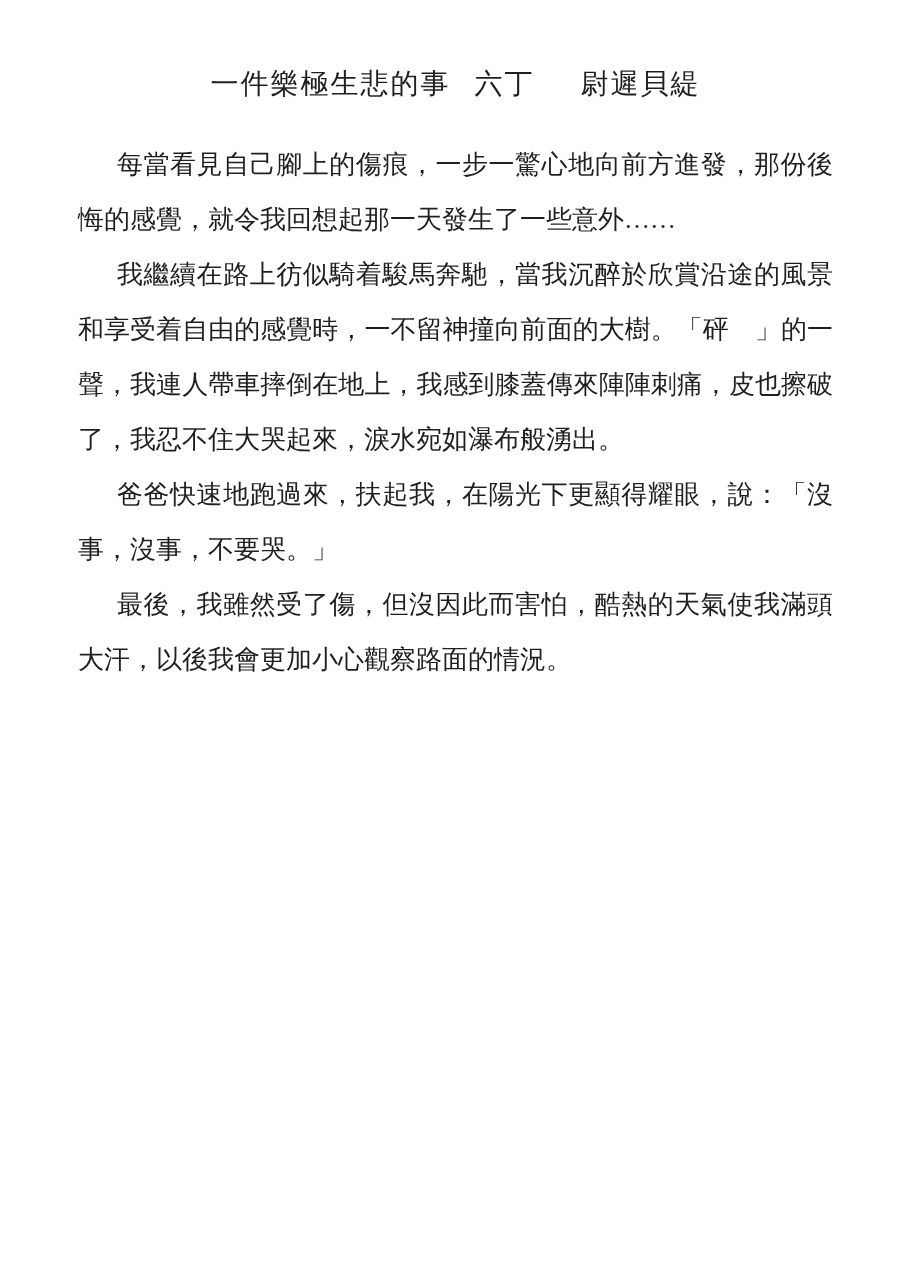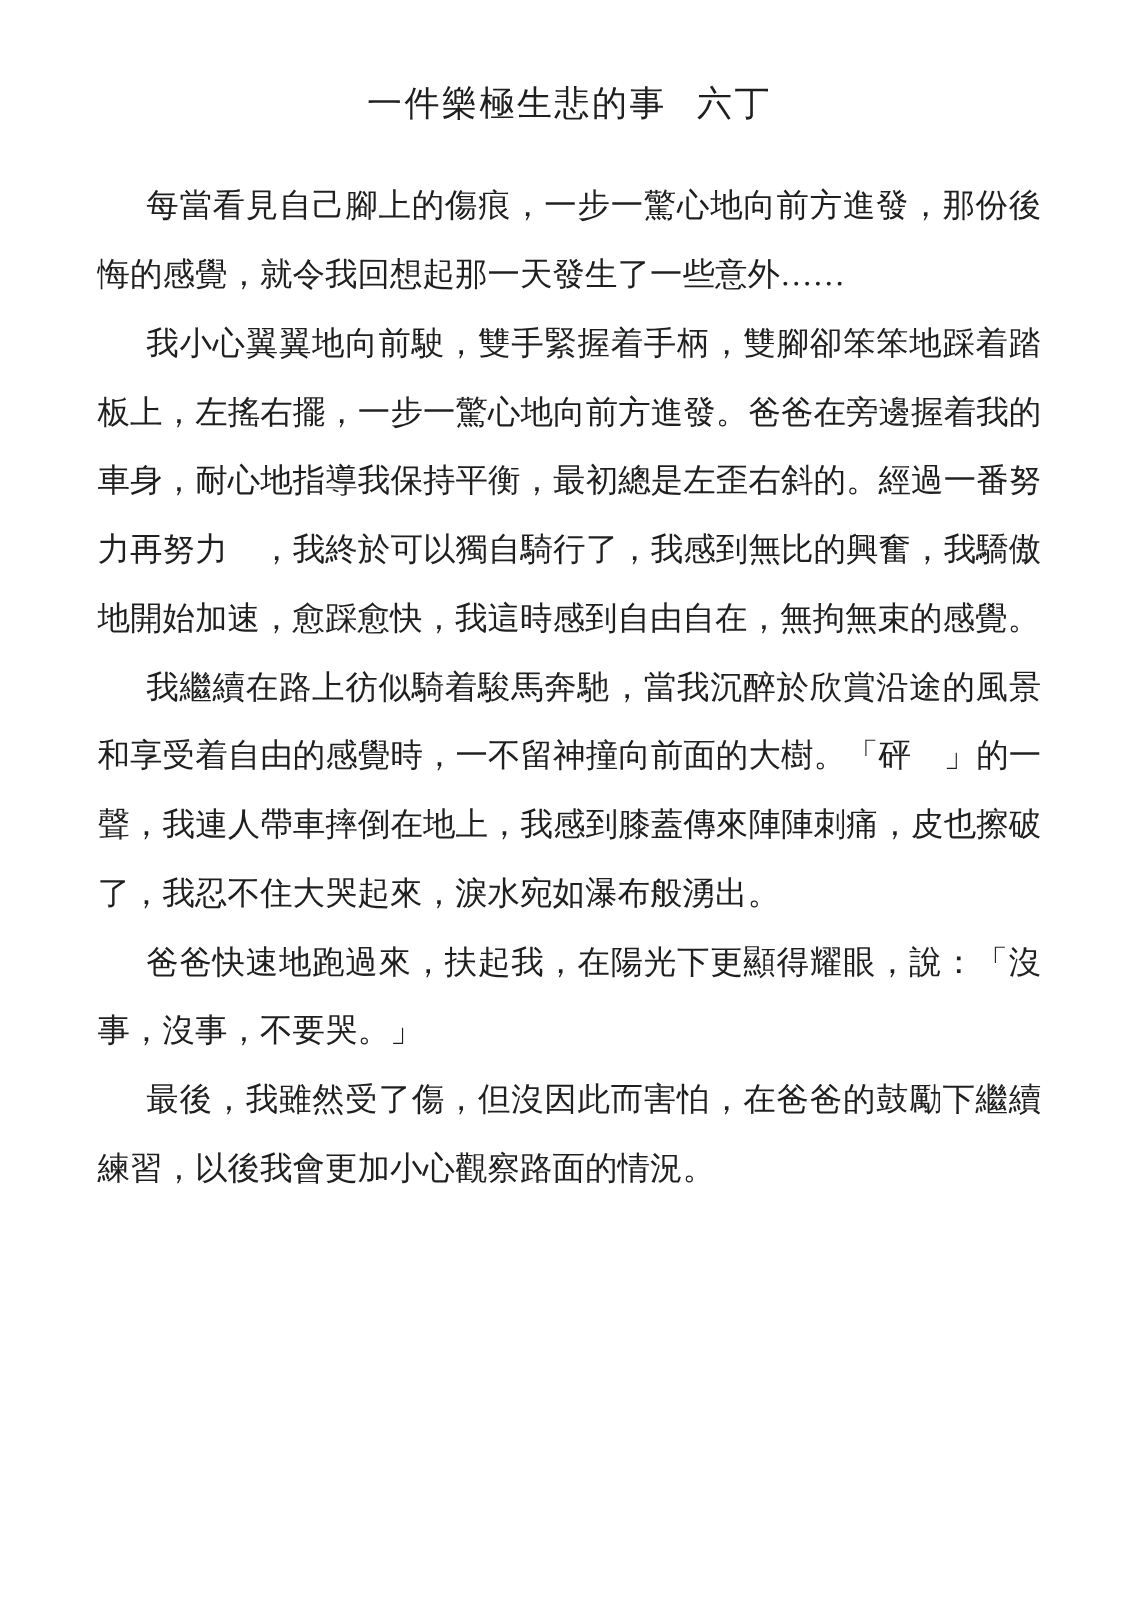--- a/index.html
+++ b/index.html
@@ -47,23 +47,23 @@
   }
 </style>
 </head>
 <body>
 
 <div class="page">
 
   <div class="title-row">
     <span class="essay-title">一件樂極生悲的事</span>
     <span class="class-name">六丁</span>
+    <span class="author-name">尉遲貝緹</span>
   </div>
 
   <div class="essay">
     <p>每當看見自己腳上的傷痕，一步一驚心地向前方進發，那份後悔的感覺，就令我回想起那一天發生了一些意外……</p>
-    <p>我小心翼翼地向前駛，雙手緊握着手柄，雙腳卻笨笨地踩着踏板上，左搖右擺，一步一驚心地向前方進發。爸爸在旁邊握着我的車身，耐心地指導我保持平衡，最初總是左歪右斜的。經過一番努力再努力　，我終於可以獨自騎行了，我感到無比的興奮，我驕傲地開始加速，愈踩愈快，我這時感到自由自在，無拘無束的感覺。</p>
     <p>我繼續在路上彷似騎着駿馬奔馳，當我沉醉於欣賞沿途的風景和享受着自由的感覺時，一不留神撞向前面的大樹。「砰　」的一聲，我連人帶車摔倒在地上，我感到膝蓋傳來陣陣刺痛，皮也擦破了，我忍不住大哭起來，淚水宛如瀑布般湧出。</p>
     <p>爸爸快速地跑過來，扶起我，在陽光下更顯得耀眼，說：「沒事，沒事，不要哭。」</p>
-    <p>最後，我雖然受了傷，但沒因此而害怕，在爸爸的鼓勵下繼續練習，以後我會更加小心觀察路面的情況。</p>
+    <p>最後，我雖然受了傷，但沒因此而害怕，酷熱的天氣使我滿頭大汗，以後我會更加小心觀察路面的情況。</p>
   </div>
 
 </div>
 
 </body></html>

